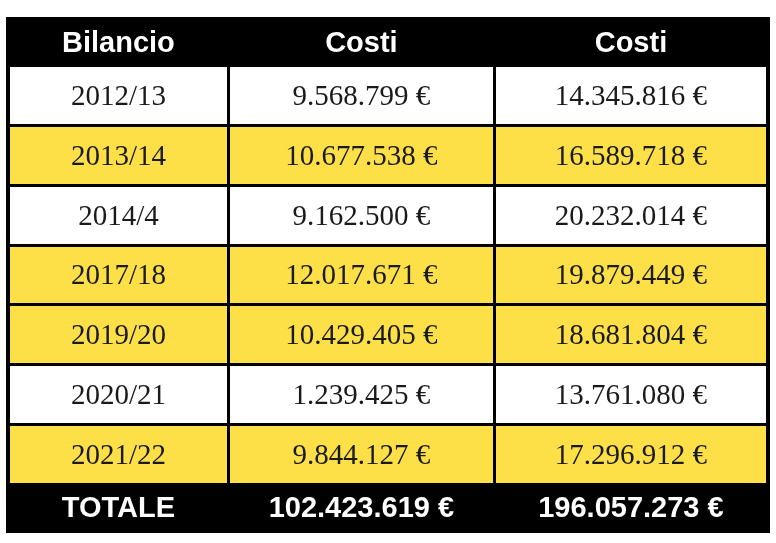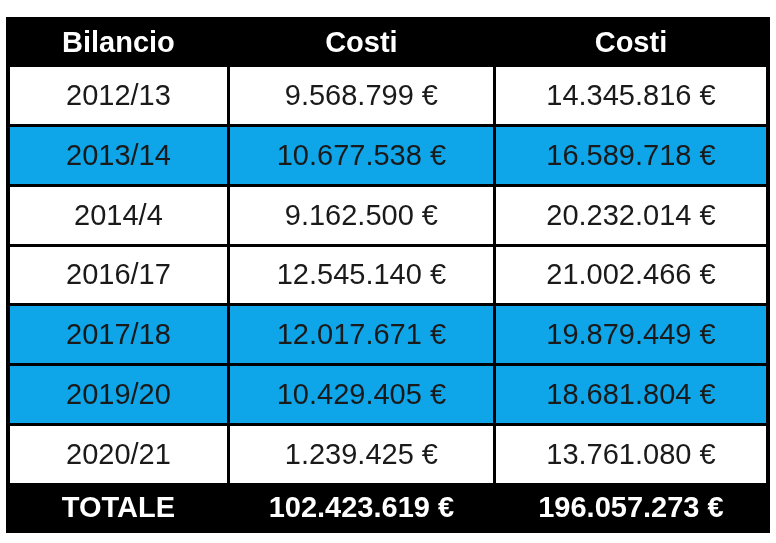--- a/index.html
+++ b/index.html
@@ -46,23 +46,24 @@
     font-size: 29px;
     height: 43px;
     border-color: #000000;
   }
   tbody td {
     background: #ffffff;
     color: #1a1a1a;
     font-size: 29px;
     font-weight: 400;
     height: 42px;
+    font-family: Liberation Serif, serif;
   }
   tbody tr.alt td {
-    background: #0ea5e9;
+    background: #fde047;
   }
   tfoot td {
     background: #000000;
     color: #ffffff;
     font-weight: bold;
     font-size: 29px;
     height: 43px;
   }
 </style>
 </head>
@@ -91,40 +92,40 @@
       <tr class="alt">
         <td>2013/14</td>
         <td>10.677.538 €</td>
         <td>16.589.718 €</td>
       </tr>
       <tr>
         <td>2014/4</td>
         <td>9.162.500 €</td>
         <td>20.232.014 €</td>
       </tr>
-      <tr>
-        <td>2016/17</td>
-        <td>12.545.140 €</td>
-        <td>21.002.466 €</td>
-      </tr>
       <tr class="alt">
         <td>2017/18</td>
         <td>12.017.671 €</td>
         <td>19.879.449 €</td>
       </tr>
       <tr class="alt">
         <td>2019/20</td>
         <td>10.429.405 €</td>
         <td>18.681.804 €</td>
       </tr>
       <tr>
         <td>2020/21</td>
         <td>1.239.425 €</td>
         <td>13.761.080 €</td>
       </tr>
+      <tr class="alt">
+        <td>2021/22</td>
+        <td>9.844.127 €</td>
+        <td>17.296.912 €</td>
+      </tr>
     </tbody>
     <tfoot>
       <tr>
         <td>TOTALE</td>
         <td>102.423.619 €</td>
         <td>196.057.273 €</td>
       </tr>
     </tfoot>
   </table>
 </div>

